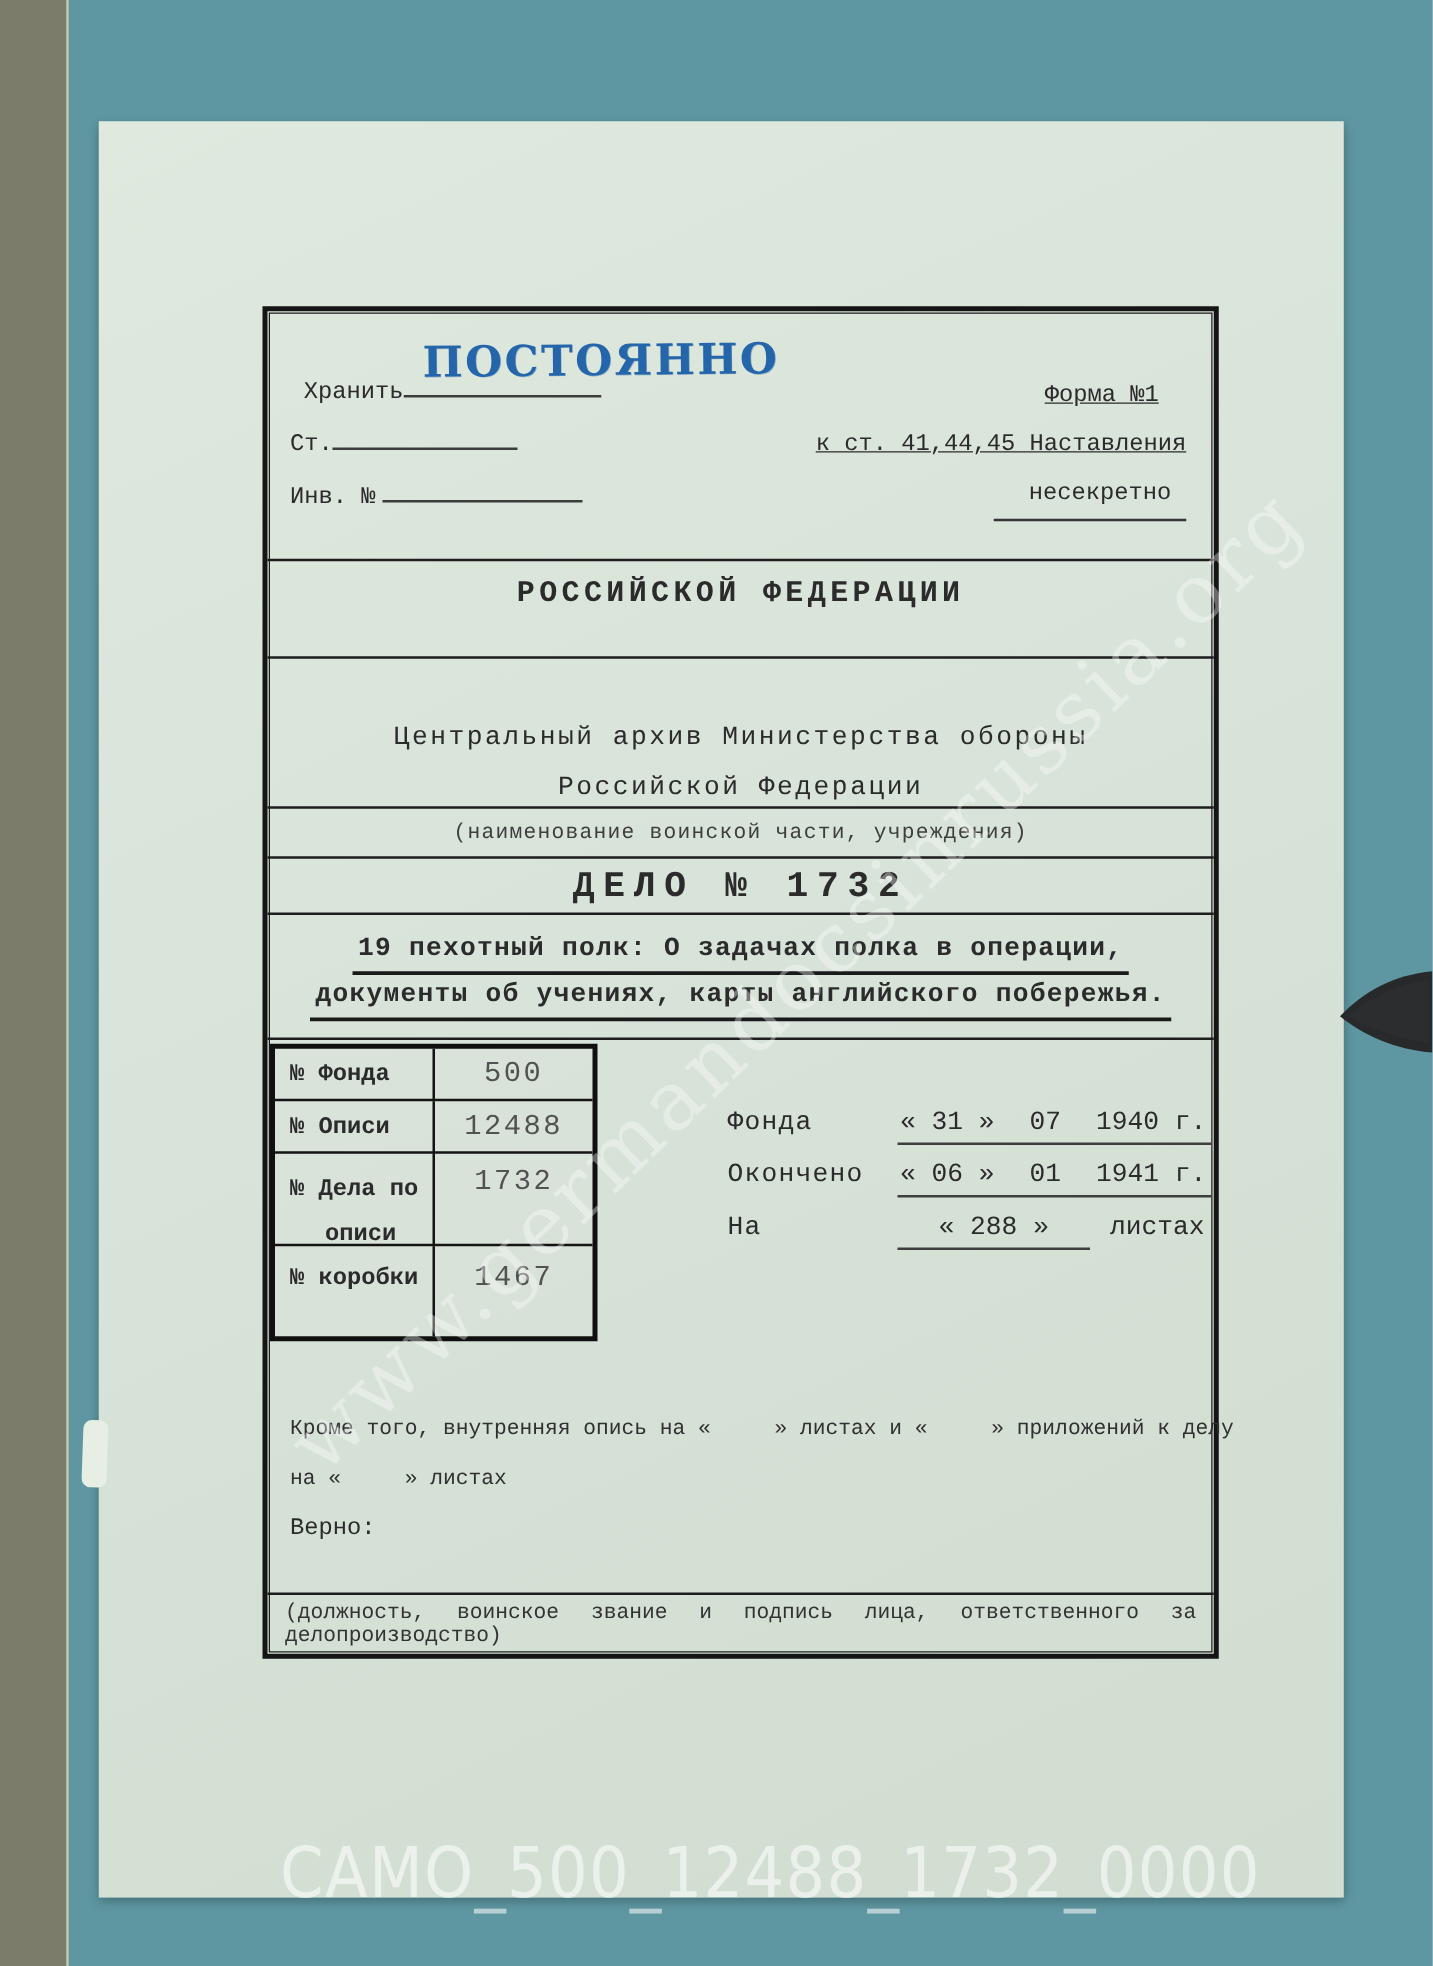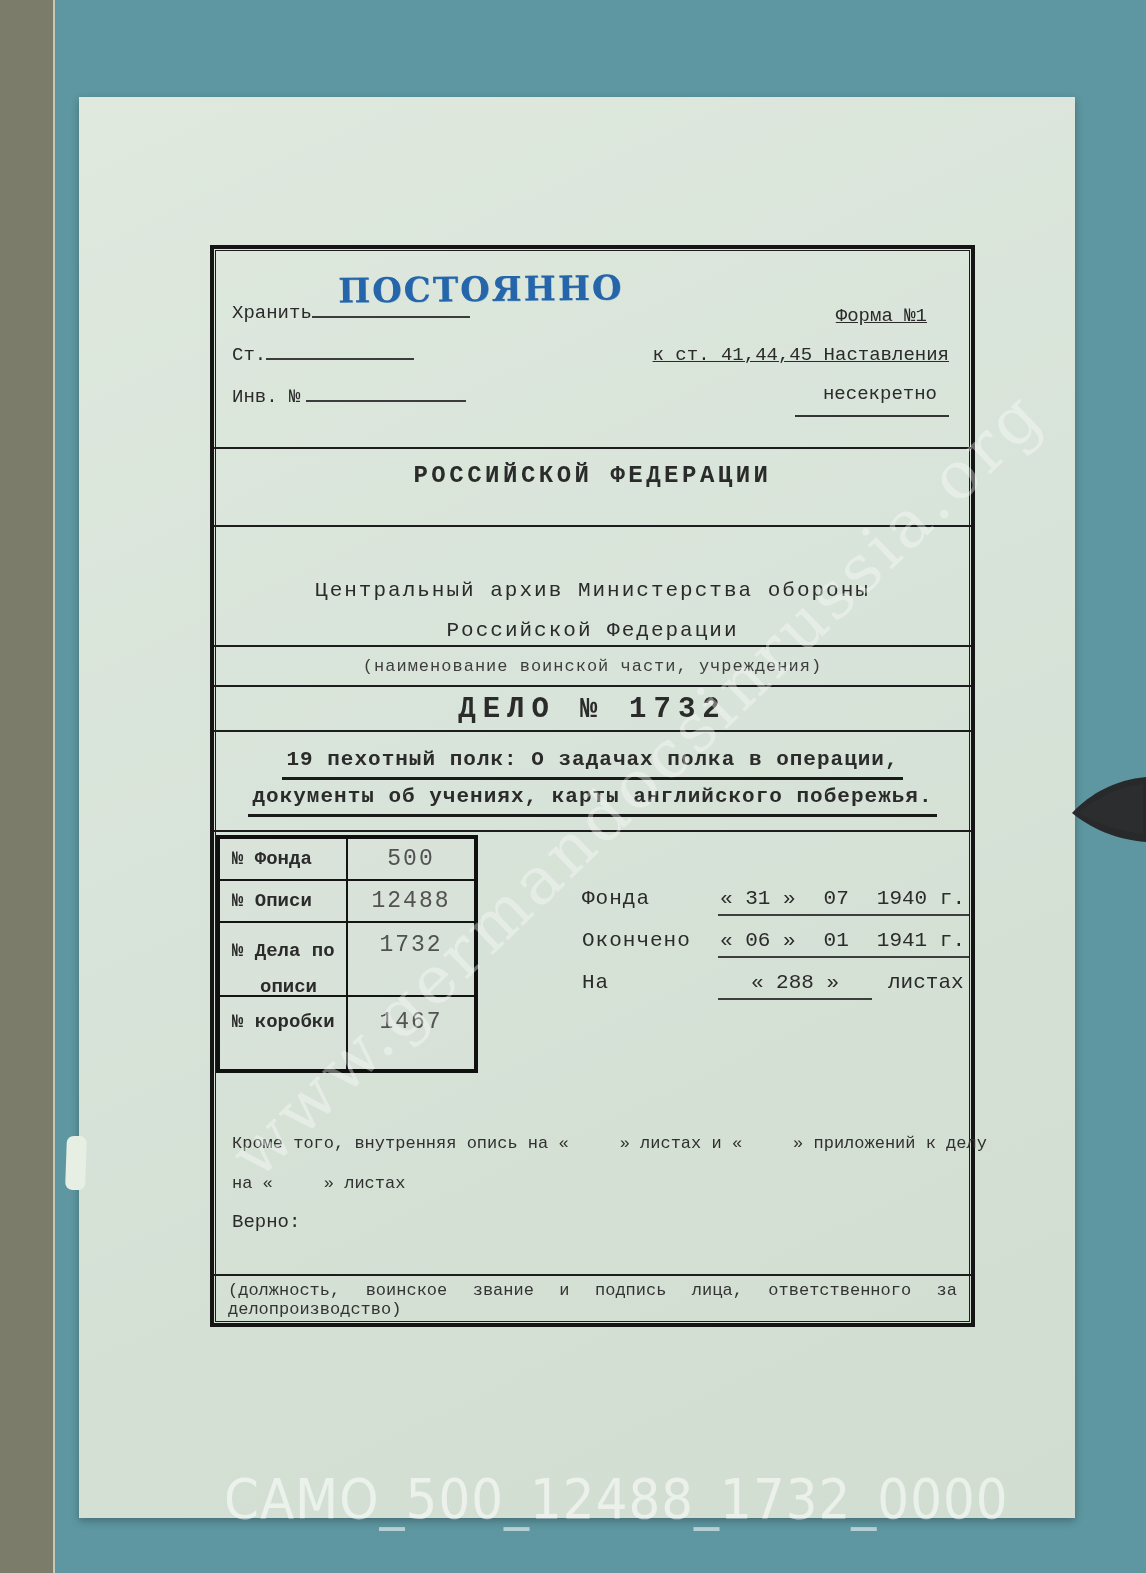--- a/index.html
+++ b/index.html
@@ -50,21 +50,21 @@
                   padding:5px 14px 0; line-height:19px; color:#333; }
 
   
   .stamp {
     position:absolute; left:124px; top:20px;
     font-family:"DejaVu Serif",serif; font-weight:bold; font-size:34px;
     color:#2565aa; letter-spacing:2px; transform:rotate(-0.6deg);
     text-shadow:0.5px 0.5px 0 rgba(37,101,170,0.45);
   }
   .lrow { position:absolute; left:18px; font-size:19px; white-space:nowrap; }
-  .lrow-1 { top:52px; } .lrow-2 { top:94px; } .lrow-3 { top:136px; }
+  .lrow-1 { top:52px;margin-left:11px; } .lrow-2 { top:94px; } .lrow-3 { top:136px; }
   .uline { display:inline-block; border-bottom:2px solid #3c3c3c; height:15px; vertical-align:baseline; }
   .ul-keep { width:158px; } .ul-st { width:148px; } .ul-inv { width:160px; margin-left:6px; }
 
   .rcol { position:absolute; right:22px; top:48px; text-align:right; font-size:19px; line-height:39px;text-decoration:underline; }
   .rcol .frm { padding-right:22px; }
   .secrecy { display:inline-block; border-bottom:2px solid #353535; padding:0 12px 1px 28px; }
   .grif { font-size:18px; color:#3c3c3c; }
 
   
   .title-line { display:inline-block; font-weight:bold; font-size:21px; letter-spacing:1px;

